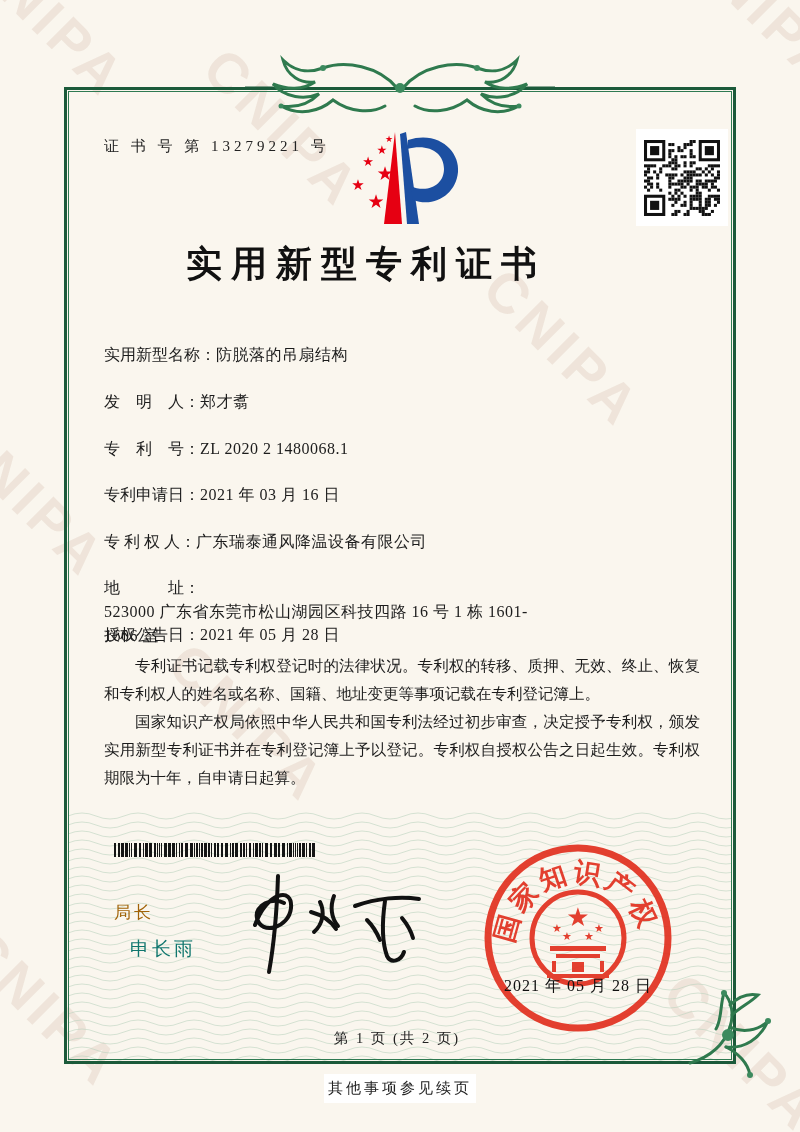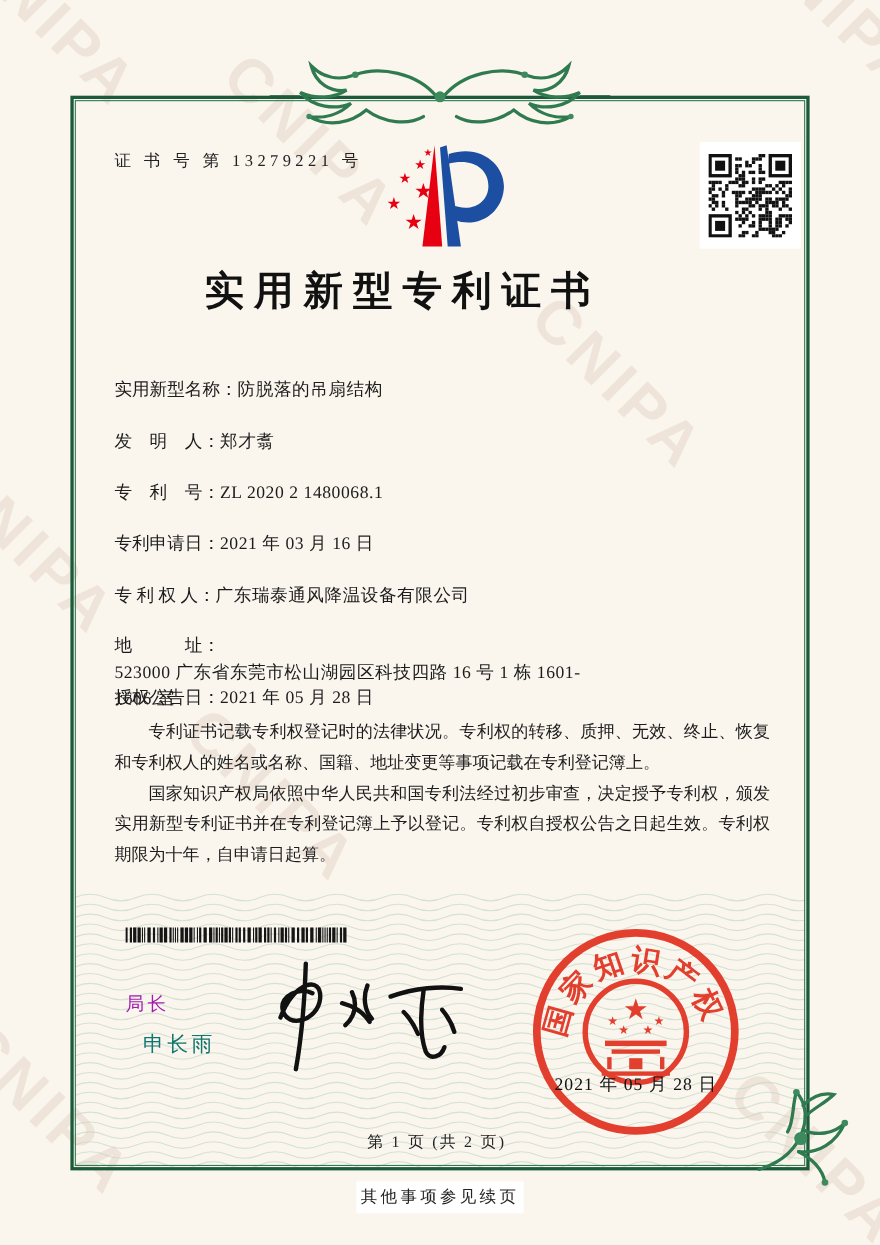--- a/index.html
+++ b/index.html
@@ -50,21 +50,21 @@
   .frow-grant{top:623px;width:600px;}
   .frow-grant .pair2{position:absolute;left:286px;top:0;}
   .body-text{
     position:absolute;left:104px;top:652px;width:596px;z-index:5;
     font-size:15.5px;line-height:28px;text-align:justify;
   }
   .body-text p{margin:0;text-indent:2em;}
   .barcode{position:absolute;left:114px;top:843px;z-index:5;}
   .officer-title{
     position:absolute;left:114px;top:901px;z-index:6;font-size:17px;
-    font-family:Liberation Sans, sans-serif;letter-spacing:3px;color:#a21caf;
+    font-family:Liberation Sans, sans-serif;letter-spacing:3px;color:#a16207;
   }
   .officer-name{
     position:absolute;left:130px;top:936px;z-index:6;font-size:19px;
     font-family:"Liberation Sans","DejaVu Sans",sans-serif;letter-spacing:3px;color:#0f766e;
   }
   .signature{position:absolute;left:225px;top:870px;z-index:6;}
   .seal{position:absolute;left:478px;top:838px;z-index:5;}
   .seal-date{
     position:absolute;left:488px;top:976px;width:180px;z-index:7;
     text-align:center;font-size:16px;letter-spacing:1px;color:#111;

